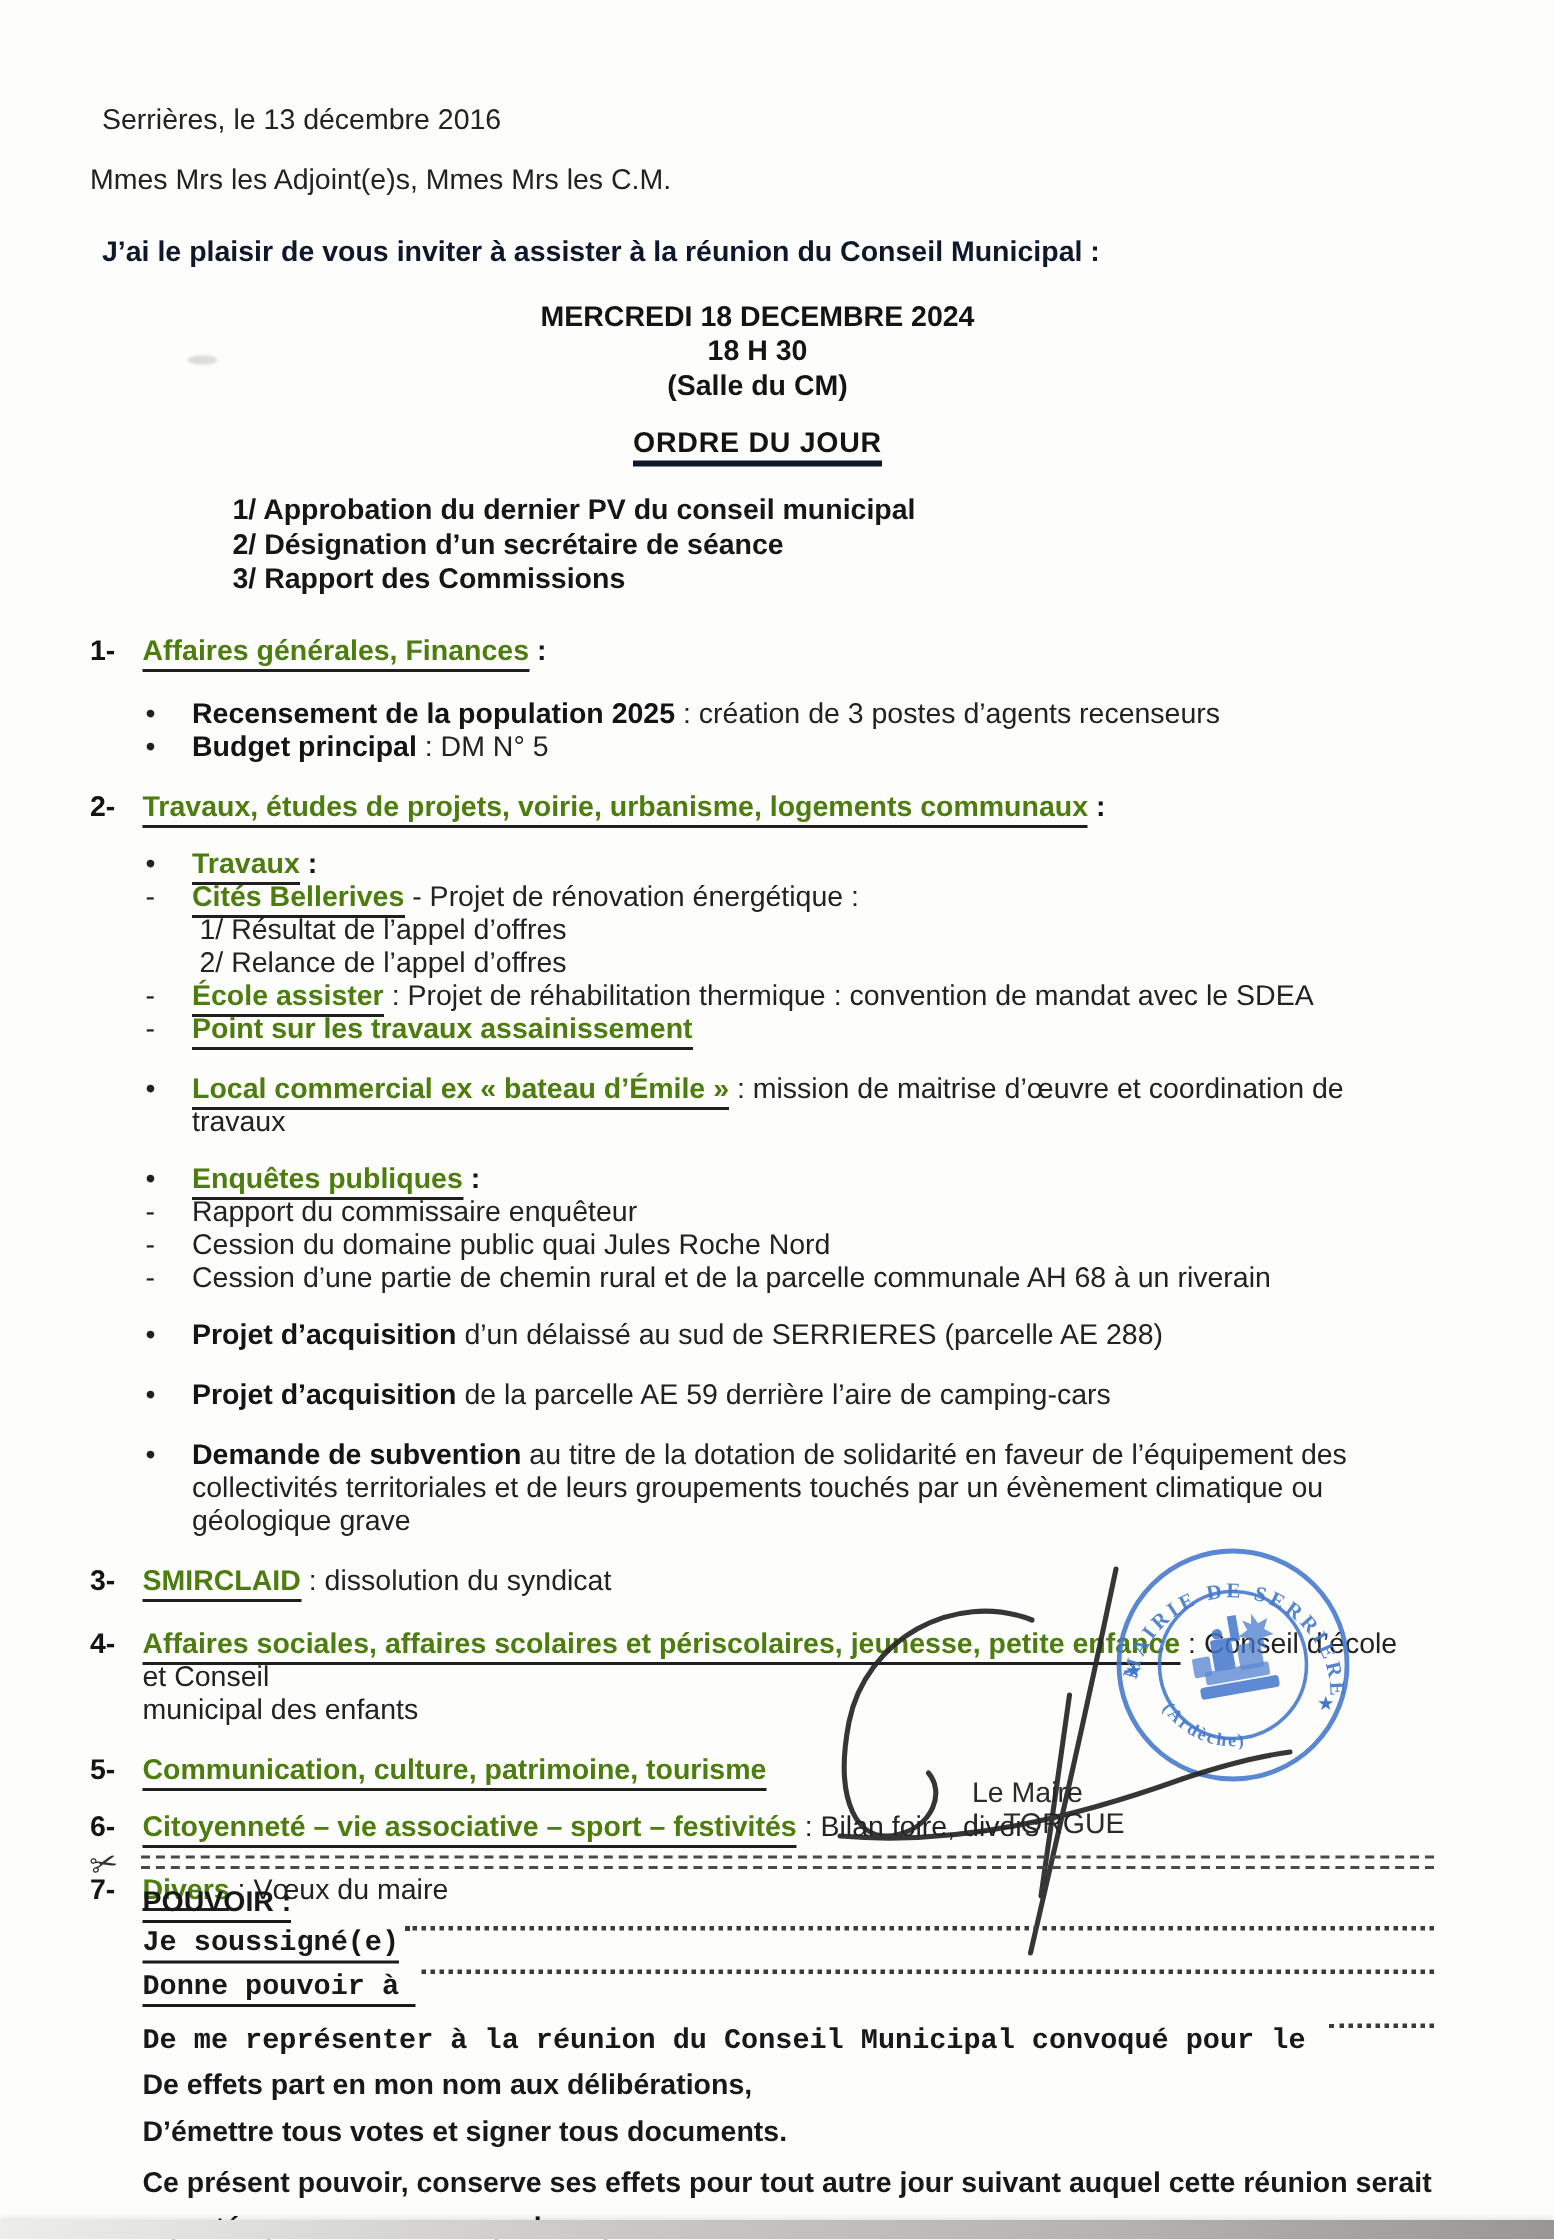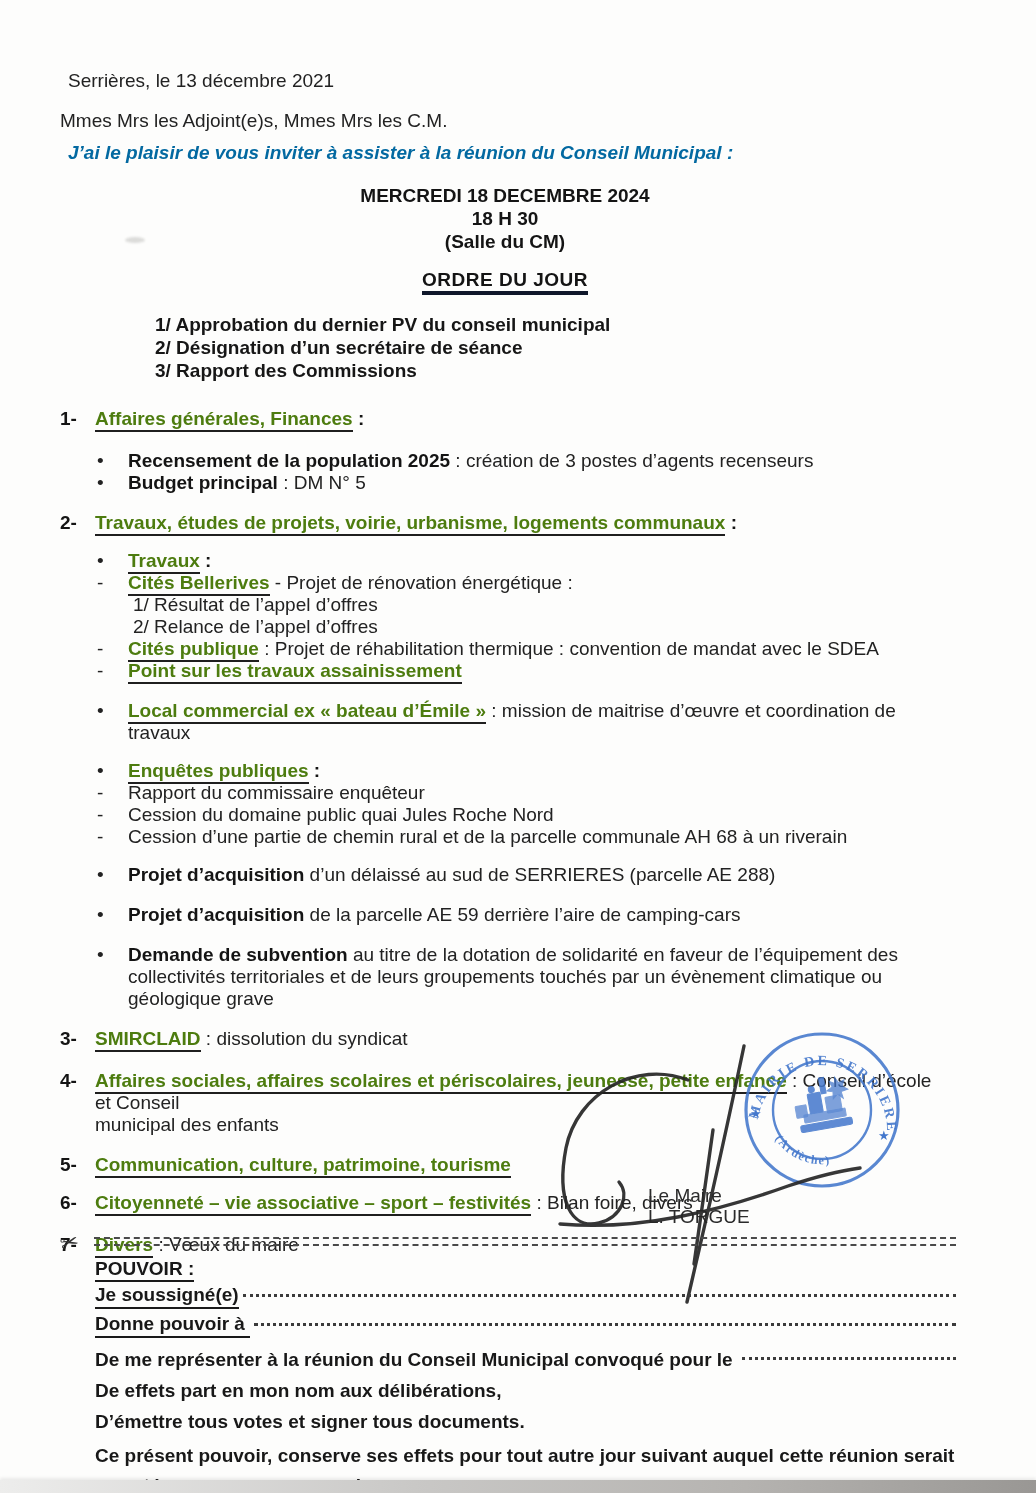--- a/index.html
+++ b/index.html
@@ -3,21 +3,21 @@
 <meta charset="utf-8">
 <style>
   html,body{margin:0;padding:0;background:#ffffff;}
   .page{
     position:relative;width:1036px;height:1493px;background:#fdfdfc;overflow:hidden;
     font-family:"Liberation Sans",sans-serif;font-size:19px;line-height:22px;color:#222;
   }
   .main{position:absolute;top:0;left:0;right:0;padding:70px 86px 0 60px;}
   .date{margin-left:8px;}
   .recips{margin-top:18px;padding-right:20px;}
-  .intro{margin-top:10px;margin-left:8px;font-weight:bold;color:#0369a1;font-style:italic;}
+  .intro{margin-top:26px;margin-left:8px;font-weight:bold;color:#0f172a;}
   .center-block{text-align:center;margin-top:20px;font-weight:bold;line-height:23px;color:#141414;}
   .ordre{text-align:center;margin-top:16px;}
   .ordre span{font-weight:bold;border-bottom:4px solid #0f172a;padding-bottom:1px;letter-spacing:.5px;color:#141414;}
   .prelim{margin-top:22px;margin-left:95px;font-weight:bold;line-height:23px;color:#161616;}
   .sec{display:flex;align-items:flex-start;}
   .sec .num{width:35px;font-weight:bold;flex:0 0 35px;color:#141414;}
   .u{font-weight:bold;border-bottom:2px solid #1f1f1f;padding-bottom:1px;color:#4d7c0f;}
   .b{font-weight:bold;color:#141414;}
   .item{display:flex;margin-left:37px;align-items:flex-start;}
   .item .mk{width:31px;flex:0 0 31px;color:#222;}
@@ -28,38 +28,38 @@
   .sig-name{position:absolute;left:648px;top:1185px;line-height:21px;color:#2b2b2b;}
   .stamp{position:absolute;left:740px;top:1028px;width:164px;height:164px;pointer-events:none;}
   .sig-overlay{position:absolute;left:0;top:0;width:1036px;height:1493px;pointer-events:none;}
   .pouvoir{position:absolute;left:60px;right:80px;top:1230px;font-weight:bold;color:#181818;}
   .cutrow{display:flex;align-items:center;}
   .scissors{flex:0 0 34px;font-size:22px;color:#333;transform:rotate(-15deg);font-weight:normal;}
   .cutline{flex:1;height:5px;border-top:2px dashed #4a4a4a;border-bottom:2px dashed #4a4a4a;}
   .pv{margin-left:35px;}
   .pv-title{margin-top:6px;}
   .pv-title span{border-bottom:2px solid #1a1a1a;padding-bottom:1px;}
-  .dotrow{display:flex;align-items:center;margin-top:4px;}
+  .dotrow{display:flex;align-items:flex-start;margin-top:4px;font-family:Liberation Mono, monospace;}
   .dotrow .lbl{border-bottom:2px solid #1a1a1a;padding-bottom:1px;white-space:pre;}
   .dots{flex:1;border-bottom:3px dotted #3b3b3b;margin:0 0 3px 4px;}
   .pvline{margin-top:9px;}
   .pvline.wrap2{line-height:30px;margin-top:8px;}
   .scanbar{position:absolute;left:0;right:0;bottom:0;height:13px;
     background:linear-gradient(90deg,#ededec 0%,#c9c8c6 40%,#b5b3b0 72%,#999794 100%);
     box-shadow:0 -2px 3px rgba(0,0,0,.08);}
   .artifact{position:absolute;left:125px;top:237px;width:20px;height:6px;background:#dcdcda;border-radius:50%;filter:blur(1px);}
 </style>
 </head>
 <body>
 
 <div class="page">
   <div class="artifact"></div>
 
   <div class="main">
-    <div class="date">Serrières, le 13 décembre 2021</div>
+    <div class="date">Serrières, le 13 décembre 2016</div>
     <div class="recips">Mmes Mrs les Adjoint(e)s, Mmes Mrs les C.M.</div>
     <div class="intro">J’ai le plaisir de vous inviter à assister à la réunion du Conseil Municipal :</div>
 
     <div class="center-block">
       <div>MERCREDI 18 DECEMBRE 2024</div>
       <div>18 H 30</div>
       <div>(Salle du CM)</div>
     </div>
 
     <div class="ordre">
@@ -96,21 +96,21 @@
       <span class="txt"><span class="u">Travaux</span><span class="b"> :</span></span>
     </div>
     <div class="item">
       <span class="mk">-</span>
       <span class="txt"><span class="u">Cités Bellerives</span><span> - Projet de rénovation énergétique :</span></span>
     </div>
     <div class="subline">1/ Résultat de l’appel d’offres</div>
     <div class="subline">2/ Relance de l’appel d’offres</div>
     <div class="item">
       <span class="mk">-</span>
-      <span class="txt"><span class="u">Cités publique</span><span> :  Projet de réhabilitation thermique : convention de mandat avec le SDEA</span></span>
+      <span class="txt"><span class="u">École assister</span><span> :  Projet de réhabilitation thermique : convention de mandat avec le SDEA</span></span>
     </div>
     <div class="item">
       <span class="mk">-</span>
       <span class="txt"><span class="u">Point sur les travaux assainissement</span></span>
     </div>
 
     <div class="item mt18">
       <span class="mk">•</span>
       <span class="txt"><span class="u">Local commercial ex « bateau d’Émile »</span><span> : mission de maitrise d’œuvre et coordination de travaux</span></span>
     </div>

